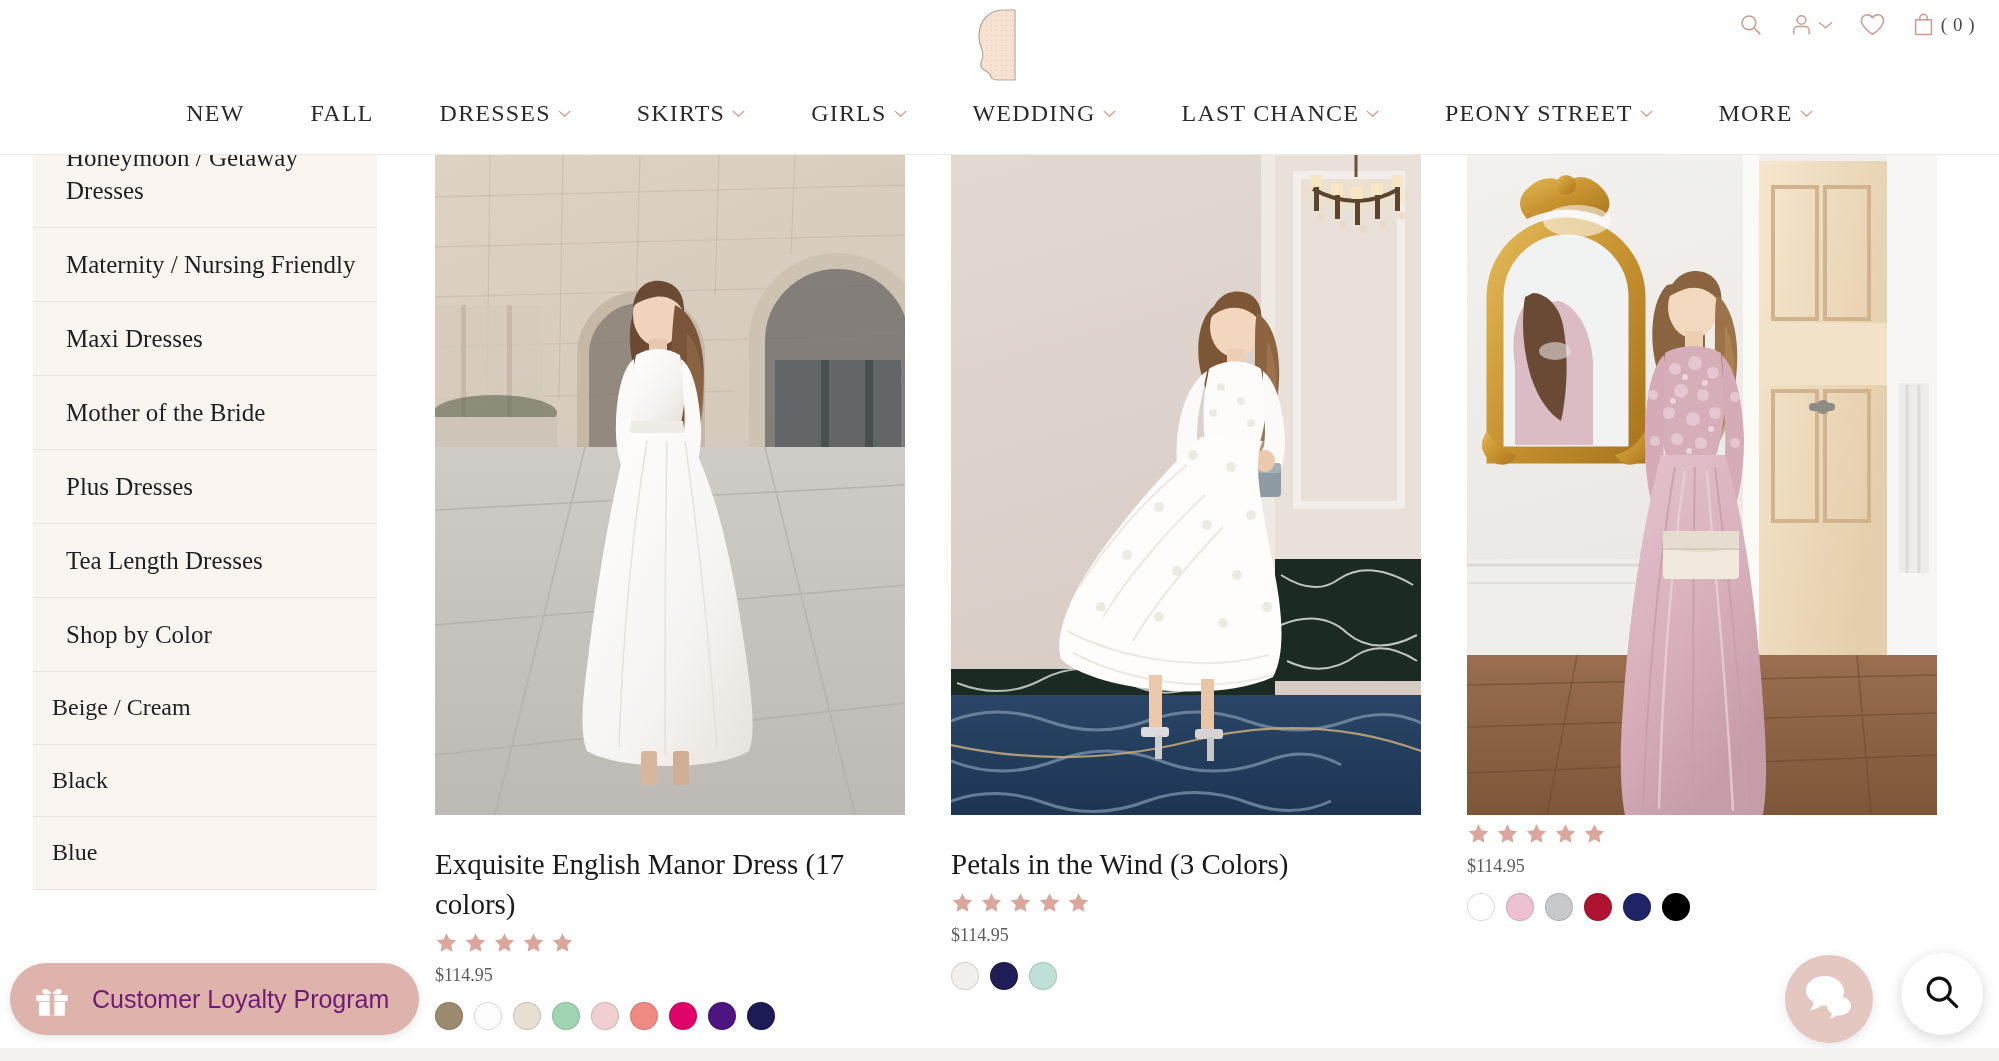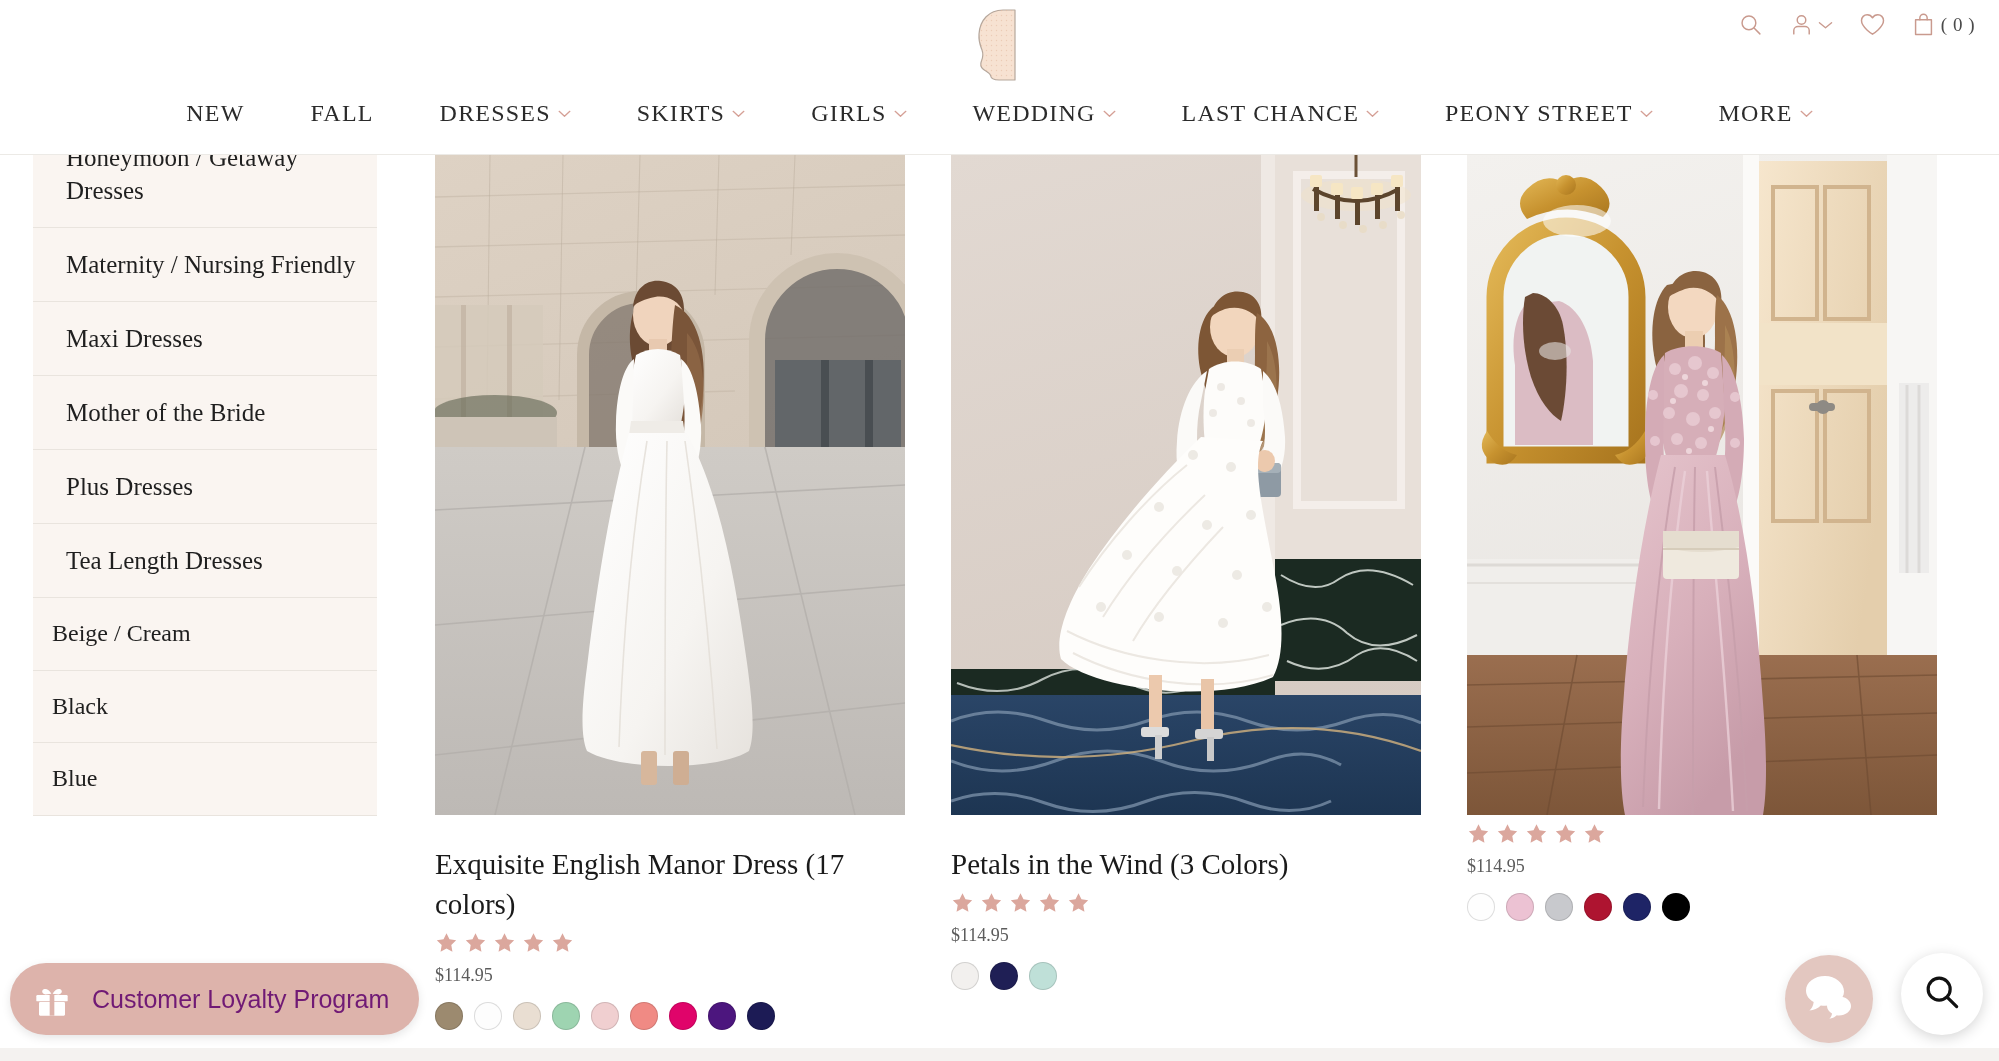--- a/index.html
+++ b/index.html
@@ -411,20 +411,23 @@
       <span>Maxi Dresses</span>
     </div>
     <div class="side-item">
       <span>Mother of the Bride</span>
     </div>
     <div class="side-item">
       <span>Plus Dresses</span>
     </div>
     <div class="side-item">
       <span>Tea Length Dresses</span>
+    </div>
+    <div class="side-item">
+      <span>Shop by Color</span>
     </div>
     <div class="side-item sub">
       <span>Beige / Cream</span>
     </div>
     <div class="side-item sub">
       <span>Black</span>
     </div>
     <div class="side-item sub">
       <span>Blue</span>
     </div>

